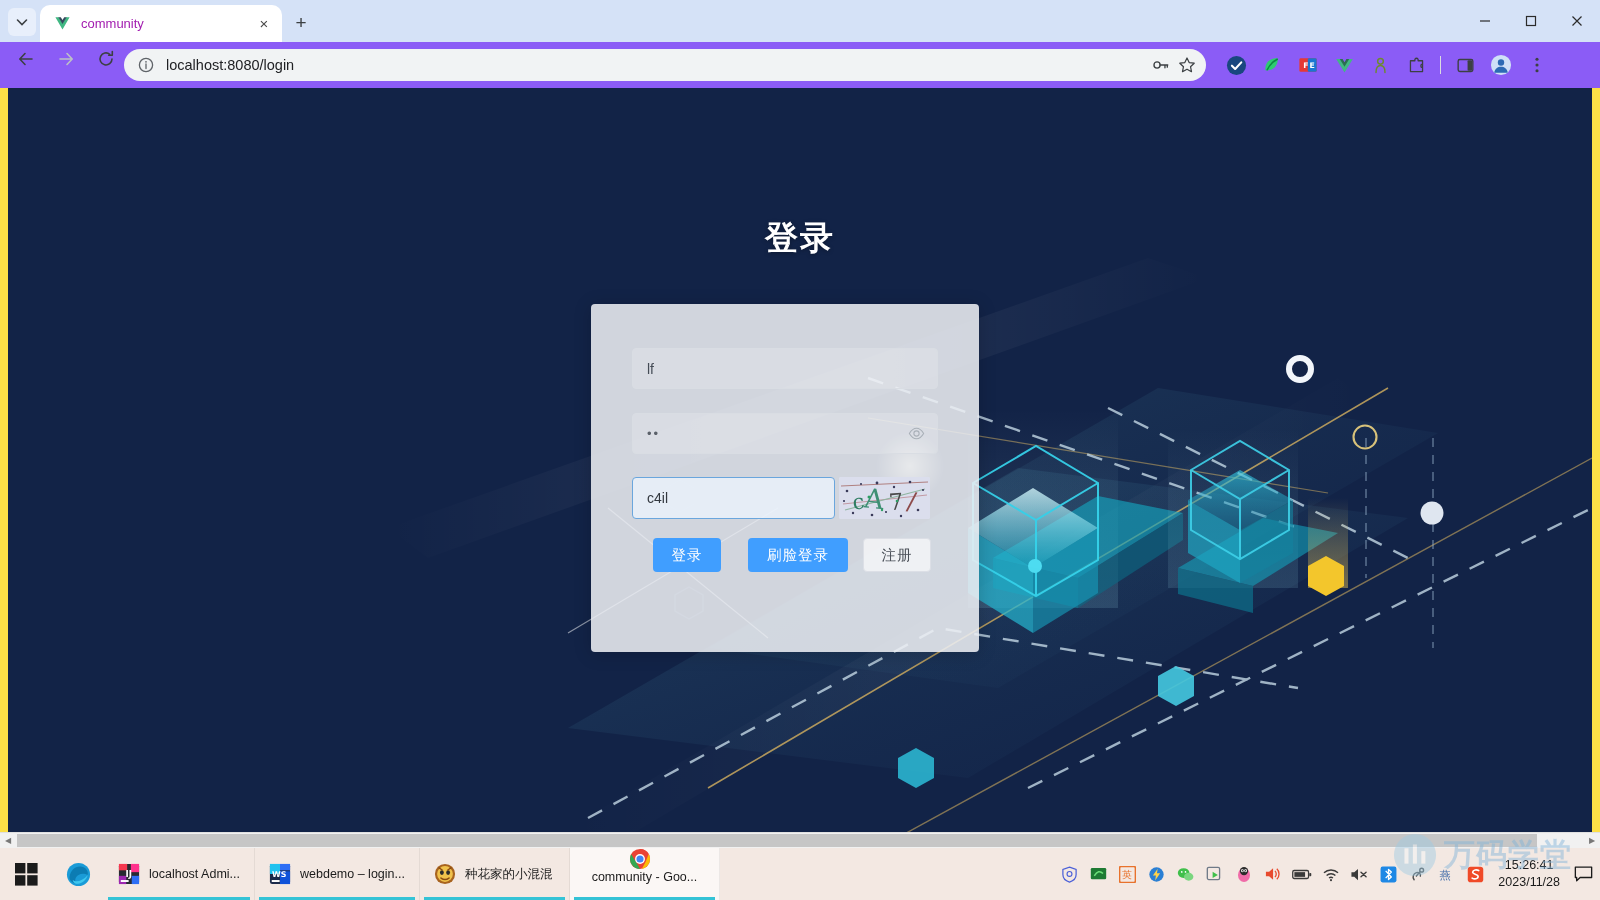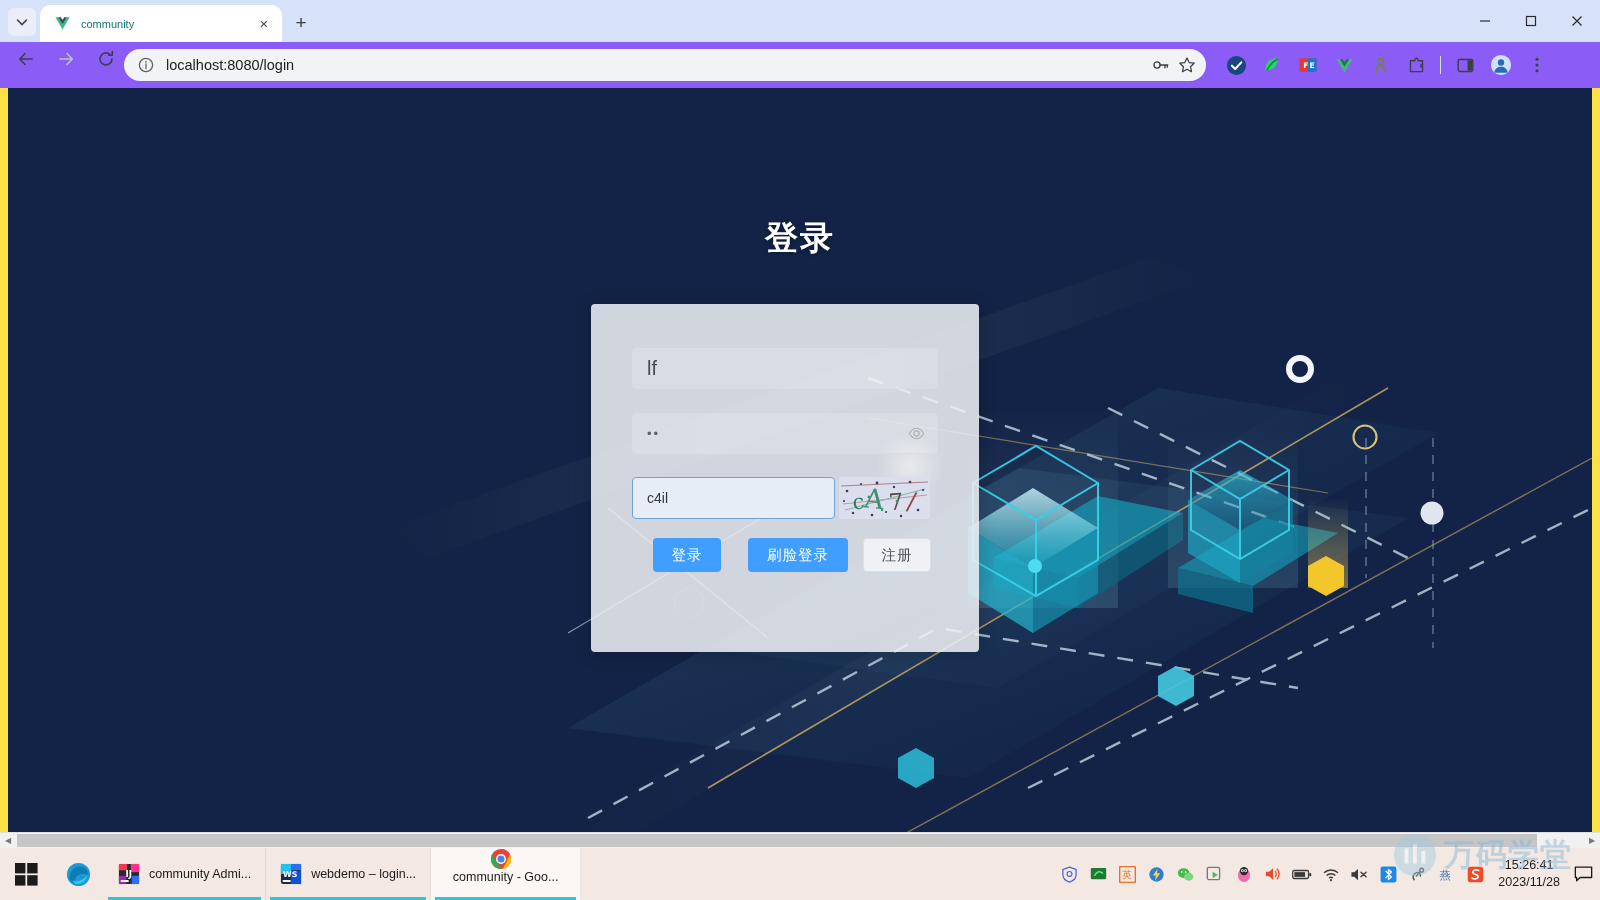--- a/index.html
+++ b/index.html
@@ -22,21 +22,21 @@
     background: rgba(255,255,255,0.45);
   }
   .tabstrip-dropdown svg { display: block; }
   .tab {
     position: absolute; left: 40px; top: 5px; width: 242px; height: 37px;
     background: #fff; border-radius: 10px 10px 0 0;
     display: flex; align-items: center; padding: 0 8px 0 14px;
   }
   .tab-favicon { width: 17px; height: 17px; flex: 0 0 17px; margin-right: 10px; }
   .tab-title {
-    flex: 1; font-size: 11px; color: #0f766e; white-space: nowrap;
+    flex: 1; font-size: 13px; color: #a21caf; white-space: nowrap;
     overflow: hidden; text-overflow: ellipsis;
   }
   .tab-close {
     width: 20px; height: 20px; border-radius: 50%;
     display: flex; align-items: center; justify-content: center;
     color: #4a4a4a; font-size: 15px; line-height: 1;
   }
   .new-tab {
     position: absolute; left: 287px; top: 8px; width: 28px; height: 28px;
     display: flex; align-items: center; justify-content: center;
@@ -118,21 +118,21 @@
   }
   .field {
     position: absolute; left: 41px; width: 306px; height: 41px;
     background: rgba(255,255,255,0.18);
     border: 1px solid #d9dde3; border-radius: 4px;
     display: flex; align-items: center; padding: 0 12px 0 14px;
   }
   .field.user { top: 44px; }
   .field.pass { top: 109px; }
   .field-value {
-    flex: 1; font-size: 20px; color: #444b55; white-space: nowrap; overflow: hidden;
+    flex: 1; font-size: 14px; color: #444b55; white-space: nowrap; overflow: hidden;
   }
   .field-value.dots { letter-spacing: 2px; font-size: 13px; color: #5a6069; }
   .eye-btn {
     width: 18px; height: 18px; flex: 0 0 18px; color: #a9b0b8;
     display: flex; align-items: center; justify-content: center;
   }
 
   .captcha-row { position: absolute; left: 41px; top: 173px; width: 306px; height: 42px; }
   .captcha-input {
     position: absolute; left: 0; top: 0; width: 203px; height: 42px;
@@ -598,37 +598,49 @@
     <div class="tb-item">
       <svg class="tb-ico" viewBox="0 0 24 24">
         <rect x="1" y="1" width="22" height="22" rx="2.5" fill="#262a32"></rect>
         <path d="M1 1 h9 v7 h-9 Z" fill="#f4384f"></path>
         <path d="M14 1 h9 v9 h-9 Z" fill="#ff318c"></path>
         <path d="M1 14 h8 v9 h-8 Z" fill="#9c27b0"></path>
         <path d="M15 14 h8 v9 h-8 Z" fill="#2d6ef5"></path>
         <rect x="3" y="18.6" width="8.6" height="2.1" fill="#fff"></rect>
         <text x="8.2" y="15.5" font-size="9.5" font-family="DejaVu Sans" fill="#fff" font-weight="bold">IJ</text>
       </svg>
-      <span class="tb-label">community Admi...</span>
+      <span class="tb-label">localhost Admi...</span>
       <div class="tb-underline"></div>
     </div>
 
     <div class="tb-item">
       <svg class="tb-ico" viewBox="0 0 24 24">
         <rect x="1" y="1" width="22" height="22" rx="2.5" fill="#1b2a4a"></rect>
         <path d="M1 1 h11 v11 h-11 Z" fill="#21c2ef"></path>
         <path d="M12 1 h11 v7 h-11 Z" fill="#2d6ef5"></path>
         <path d="M12 9 h11 v14 h-11 Z" fill="#0f52d9"></path>
         <rect x="3" y="18.6" width="8.6" height="2.1" fill="#fff"></rect>
         <text x="3.3" y="15.4" font-size="8.6" font-family="DejaVu Sans" fill="#fff" font-weight="bold">WS</text>
       </svg>
       <span class="tb-label">webdemo – login...</span>
       <div class="tb-underline"></div>
     </div>
 
+    <div class="tb-item">
+      <svg class="tb-ico" viewBox="0 0 24 24">
+        <circle cx="12" cy="12" r="11" fill="#a8631f"></circle>
+        <circle cx="12" cy="12" r="8.6" fill="#f0c14b"></circle>
+        <ellipse cx="8.6" cy="10.4" rx="2.1" ry="2.6" fill="#2b2b2b"></ellipse>
+        <ellipse cx="15.4" cy="10.4" rx="2.1" ry="2.6" fill="#2b2b2b"></ellipse>
+        <path d="M7.6 16.4 Q12 19.4 16.4 16.4" fill="none" stroke="#8a4a10" stroke-width="1.6" stroke-linecap="round"></path>
+        <path d="M5.4 5.4 L9 7.6 M18.6 5.4 L15 7.6" stroke="#8a4a10" stroke-width="1.5" stroke-linecap="round"></path>
+      </svg>
+      <span class="tb-label">种花家的小混混</span>
+      <div class="tb-underline"></div>
+    </div>
 
     <div class="tb-item active">
       <svg class="tb-ico" viewBox="0 0 24 24">
         <circle cx="12" cy="12" r="11" fill="#ea4335"></circle>
         <path d="M12 1 A11 11 0 0 1 21.5 6.6 L12 6.6 Z" fill="#ea4335"></path>
         <path d="M21.5 6.6 A11 11 0 0 1 13.9 22.8 L18.2 15 Z" fill="#fbbc05"></path>
         <path d="M12 23 A11 11 0 0 1 2.5 6.6 L7.2 14.5 Z" fill="#34a853"></path>
         <path d="M2.5 6.6 L7.2 14.5 A5.6 5.6 0 0 1 12 6.4 H21.5 Z" fill="#ea4335"></path>
         <circle cx="12" cy="12" r="5.4" fill="#fff"></circle>
         <circle cx="12" cy="12" r="3.9" fill="#4285f4"></circle>

